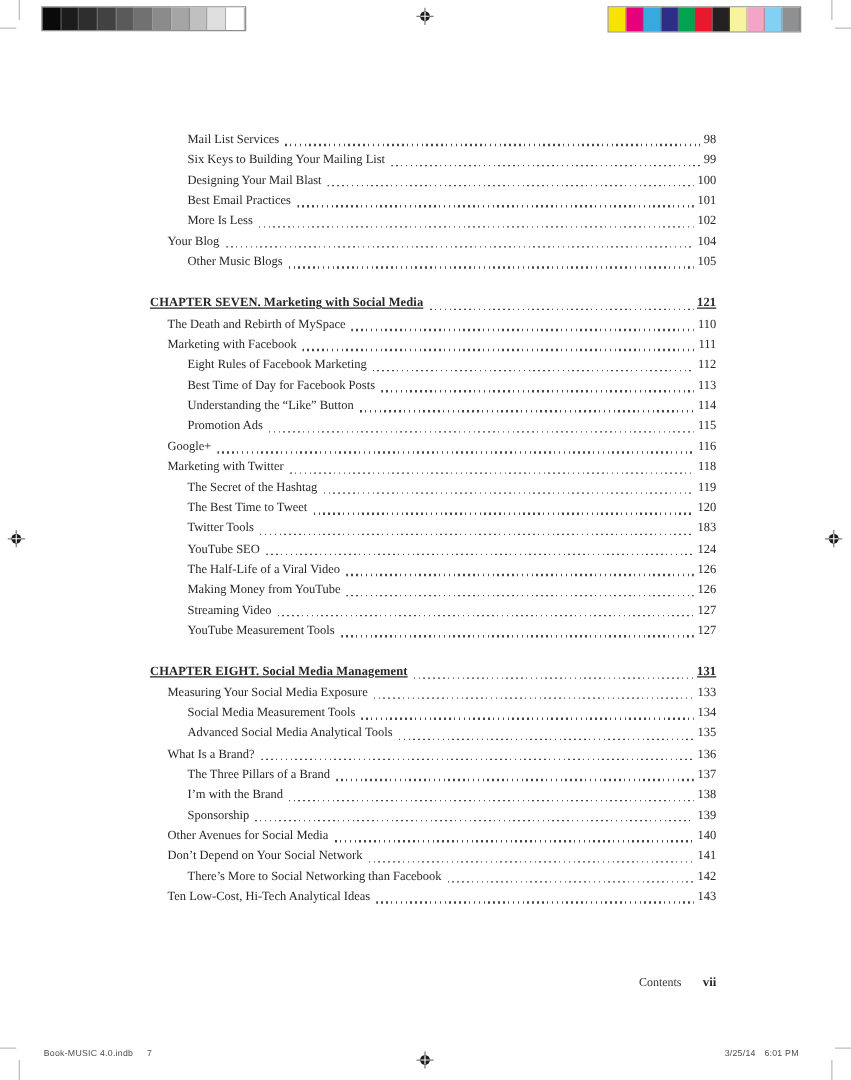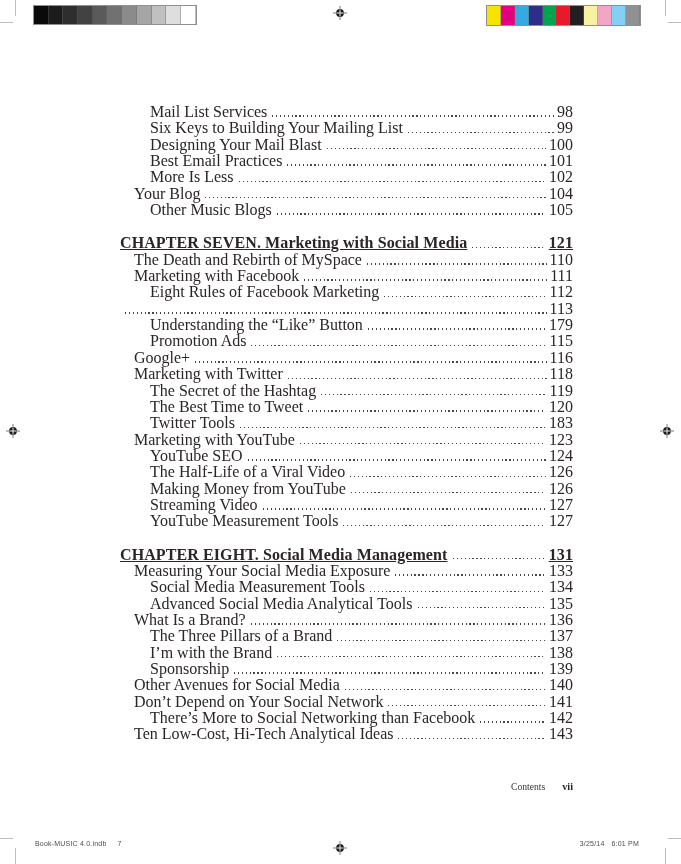--- a/index.html
+++ b/index.html
@@ -21,21 +21,21 @@
   .calbar { position:absolute; top:5px; display:flex; border:1px solid #8f8f8f; box-sizing:border-box; }
   .calbar .sw { height:100%; box-shadow: inset -1px 0 0 rgba(110,110,110,.45); }
   #gray-bar  { left:33px;  height:20px; }
   #color-bar { left:486px; height:21px; }
   #gray-bar  .sw { width:14.7px; }
   #color-bar .sw { width:13.9px; }
 
   
   .toc {
     position:absolute; left:120px; top:104px; width:453px;
-    font-size:16px;
+    font-size:10px;
   }
   .group { margin-top:17px; }
   .group:first-child { margin-top:0; }
   .row {
     display:flex; height:16.35px; line-height:16.35px;
     white-space:nowrap;
   }
   .row.chapter { font-weight:bold; letter-spacing:.1px;text-decoration:underline; }
   .row .title { flex:0 0 auto; }
   .row.lvl1 .title { padding-left:14px; }
@@ -187,27 +187,28 @@
         <span class="title">Marketing with Facebook</span>
         <span class="leader"></span>
         <span class="pagenum">111</span>
       </div>
       <div class="row lvl2">
         <span class="title">Eight Rules of Facebook Marketing</span>
         <span class="leader"></span>
         <span class="pagenum">112</span>
       </div>
       <div class="row lvl2">
+        <span class="title">Best Time of Day for Facebook Posts</span>
         <span class="leader"></span>
         <span class="pagenum">113</span>
       </div>
       <div class="row lvl2">
         <span class="title">Understanding the “Like” Button</span>
         <span class="leader"></span>
-        <span class="pagenum">179</span>
+        <span class="pagenum">114</span>
       </div>
       <div class="row lvl2">
         <span class="title">Promotion Ads</span>
         <span class="leader"></span>
         <span class="pagenum">115</span>
       </div>
       <div class="row lvl1">
         <span class="title">Google+</span>
         <span class="leader"></span>
         <span class="pagenum">116</span>
@@ -224,25 +225,20 @@
       </div>
       <div class="row lvl2">
         <span class="title">The Best Time to Tweet</span>
         <span class="leader"></span>
         <span class="pagenum">120</span>
       </div>
       <div class="row lvl2">
         <span class="title">Twitter Tools</span>
         <span class="leader"></span>
         <span class="pagenum">183</span>
-      </div>
-      <div class="row lvl1">
-        <span class="title">Marketing with YouTube</span>
-        <span class="leader"></span>
-        <span class="pagenum">123</span>
       </div>
       <div class="row lvl2">
         <span class="title">YouTube SEO</span>
         <span class="leader"></span>
         <span class="pagenum">124</span>
       </div>
       <div class="row lvl2">
         <span class="title">The Half-Life of a Viral Video</span>
         <span class="leader"></span>
         <span class="pagenum">126</span>

